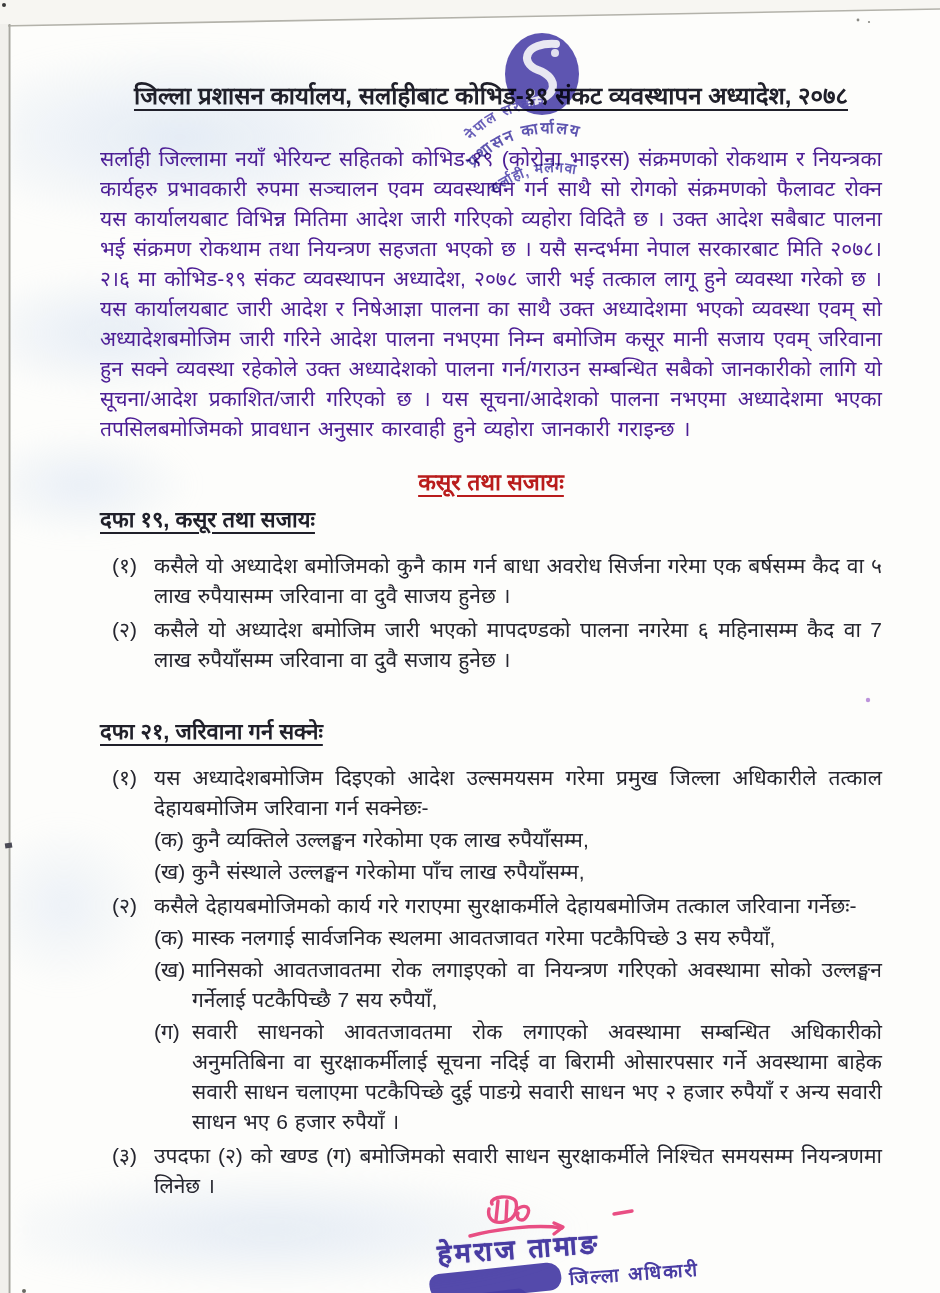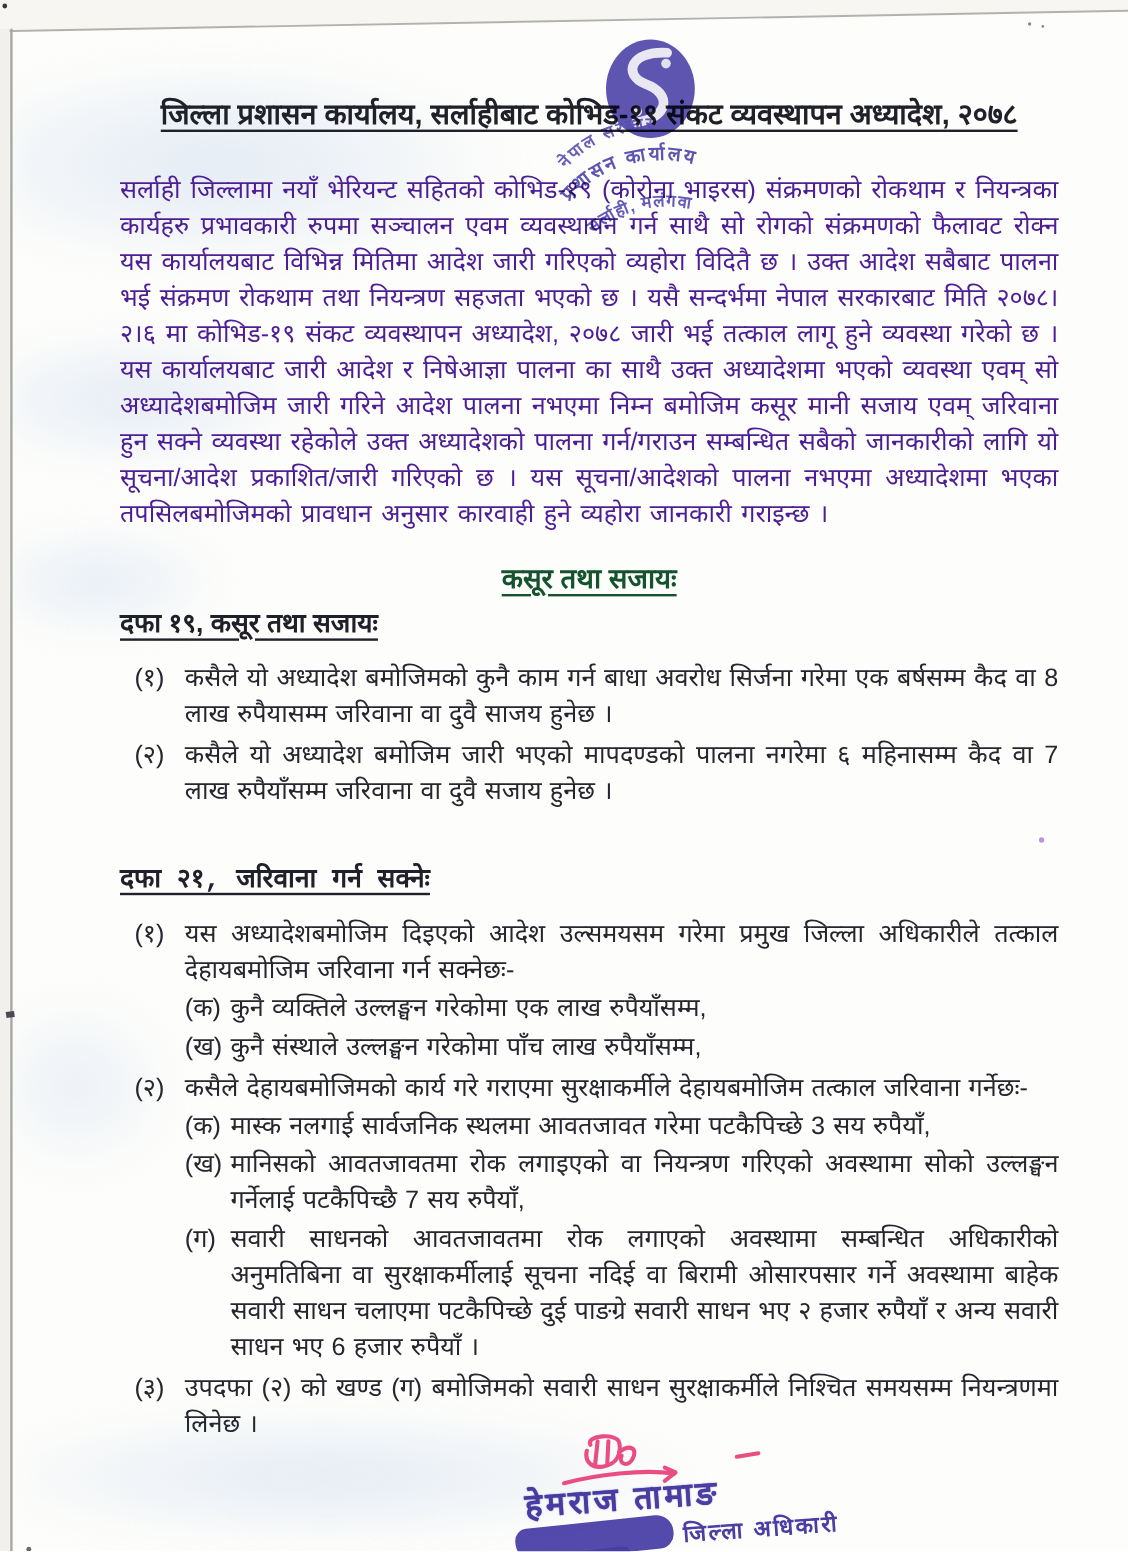--- a/index.html
+++ b/index.html
@@ -23,28 +23,28 @@
   .title-line{
     text-align:center;font-size:24px;font-weight:bold;line-height:36px;color:#20202a;
     text-decoration:underline;text-underline-offset:5px;text-decoration-thickness:1.6px;
   }
   .title-line + .title-line{margin-top:12px;}
   .intro{
     margin-top:30px;font-size:21px;line-height:30px;text-align:justify;color:#4c1d95;
     word-spacing:2px;
   }
   .main-heading{
-    margin-top:16px;text-align:center;font-size:23px;font-weight:bold;color:#14532d;
+    margin-top:16px;text-align:center;font-size:23px;font-weight:bold;color:#b91c1c;
     text-decoration:underline;text-underline-offset:5px;text-decoration-thickness:1.6px;
   }
   .sec-heading{
     margin-top:6px;font-size:22px;font-weight:bold;color:#20202a;
     text-decoration:underline;text-underline-offset:5px;text-decoration-thickness:1.6px;
   }
-  .sec-heading.gap-lg{margin-top:40px;font-family:Liberation Mono, monospace;}
+  .sec-heading.gap-lg{margin-top:40px;}
   .items{margin-top:18px;}
   .item{display:flex;font-size:21px;line-height:30px;color:#26262f;margin-top:4px;}
   .item .num{flex:none;width:42px;padding-left:12px;}
   .item .txt{flex:1;text-align:justify;word-spacing:1px;}
   .subitems{margin-left:54px;}
   .sub{display:flex;font-size:21px;line-height:30px;color:#26262f;margin-top:2px;}
   .sub .num{flex:none;width:38px;}
   .sub .txt{flex:1;text-align:justify;word-spacing:1px;}
   
   .seal{position:absolute;left:424px;top:18px;width:232px;height:196px;mix-blend-mode:multiply;opacity:.94;pointer-events:none;}
@@ -80,21 +80,21 @@
     <div class="title-line">जिल्ला प्रशासन कार्यालय, सर्लाहीबाट कोभिड-१९ संकट व्यवस्थापन अध्यादेश, २०७८</div>
 
     <p class="intro">सर्लाही जिल्लामा नयाँ भेरियन्ट सहितको कोभिड-१९ (कोरोना भाइरस) संक्रमणको रोकथाम र नियन्त्रका कार्यहरु प्रभावकारी रुपमा सञ्चालन एवम व्यवस्थापन गर्न साथै सो रोगको संक्रमणको फैलावट रोक्न यस कार्यालयबाट विभिन्न मितिमा आदेश जारी गरिएको व्यहोरा विदितै छ । उक्त आदेश सबैबाट पालना भई संक्रमण रोकथाम तथा नियन्त्रण सहजता भएको छ । यसै सन्दर्भमा नेपाल सरकारबाट मिति २०७८।२।६ मा कोभिड-१९ संकट व्यवस्थापन अध्यादेश, २०७८ जारी भई तत्काल लागू हुने व्यवस्था गरेको छ । यस कार्यालयबाट जारी आदेश र निषेआज्ञा पालना का साथै उक्त अध्यादेशमा भएको व्यवस्था एवम् सो अध्यादेशबमोजिम जारी गरिने आदेश पालना नभएमा निम्न बमोजिम कसूर मानी सजाय एवम् जरिवाना हुन सक्ने व्यवस्था रहेकोले उक्त अध्यादेशको पालना गर्न/गराउन सम्बन्धित सबैको जानकारीको लागि यो सूचना/आदेश प्रकाशित/जारी गरिएको छ । यस सूचना/आदेशको पालना नभएमा अध्यादेशमा भएका तपसिलबमोजिमको प्रावधान अनुसार कारवाही हुने व्यहोरा जानकारी गराइन्छ ।</p>
 
     <div class="main-heading">कसूर तथा सजायः</div>
 
     <div class="sec-heading">दफा १९, कसूर तथा सजायः</div>
     <div class="items">
       <div class="item">
         <span class="num">(१)</span>
-        <span class="txt">कसैले यो अध्यादेश बमोजिमको कुनै काम गर्न बाधा अवरोध सिर्जना गरेमा एक बर्षसम्म कैद वा 8 लाख रुपैयासम्म जरिवाना वा दुवै साजय हुनेछ ।</span>
+        <span class="txt">कसैले यो अध्यादेश बमोजिमको कुनै काम गर्न बाधा अवरोध सिर्जना गरेमा एक बर्षसम्म कैद वा ५ लाख रुपैयासम्म जरिवाना वा दुवै साजय हुनेछ ।</span>
       </div>
       <div class="item">
         <span class="num">(२)</span>
         <span class="txt">कसैले यो अध्यादेश बमोजिम जारी भएको मापदण्डको पालना नगरेमा ६ महिनासम्म कैद वा 7 लाख रुपैयाँसम्म जरिवाना वा दुवै सजाय हुनेछ ।</span>
       </div>
     </div>
 
     <div class="sec-heading gap-lg">दफा २१, जरिवाना गर्न सक्नेः</div>
     <div class="items">
       <div class="item">

